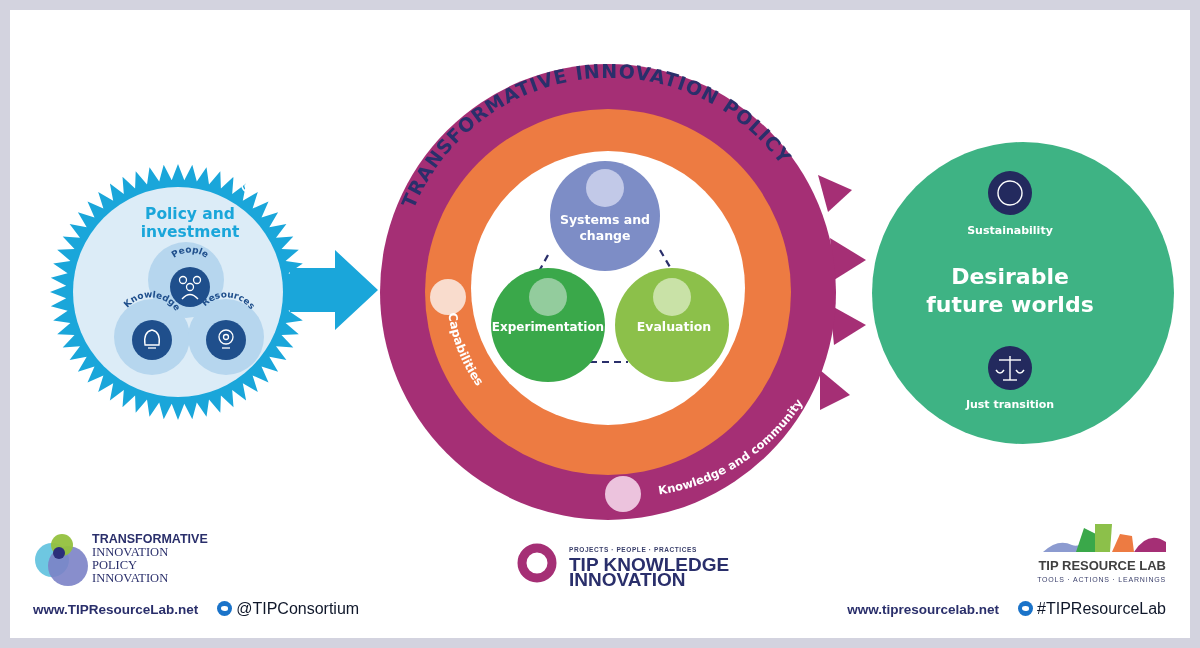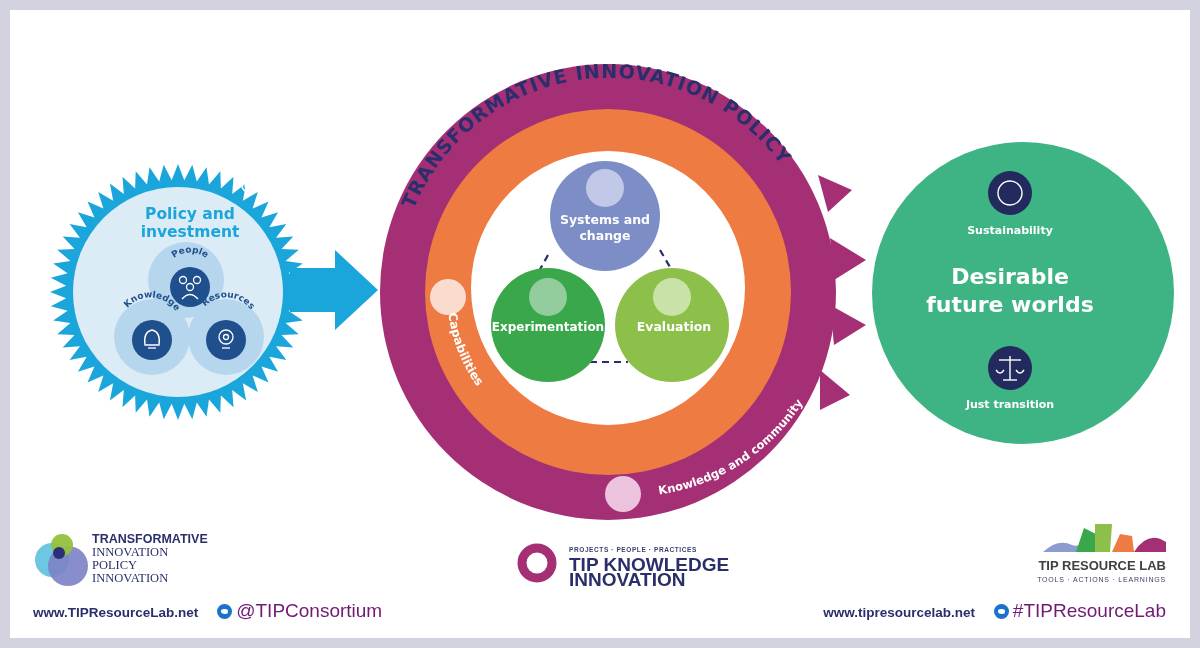--- a/index.html
+++ b/index.html
@@ -5,21 +5,21 @@
     html, body { margin:0; padding:0; }
     body { width:1200px; height:648px; background:#d3d3df; position:relative; overflow:hidden; font-family:"DejaVu Sans", sans-serif; }
     .canvas { position:absolute; left:10px; top:10px; width:1180px; height:628px; background:#ffffff; }
     svg.main { position:absolute; left:0; top:0; width:1200px; height:648px; }
     .txt { font-family:"DejaVu Sans", sans-serif; font-weight:bold; }
     .footer-text { position:absolute; font-family:"Liberation Sans", sans-serif; }
     .tipc-title { left:92px; top:533px; font-size:12.5px; line-height:13px; color:#2a2f6b; }
     .tipc-title .b { font-weight:bold; display:block; }
     .tipc-title .n { display:block;font-family:Liberation Serif, serif; }
     .url { font-weight:bold; color:#2a2f6b; font-size:13.5px; }
-    .handle { color:#701a75; font-size:19px; }
+    .handle { color:#0f172a; font-size:16px; }
     .tw { display:inline-block; width:15px; height:15px; border-radius:50%; background:#1a73c9; vertical-align:-2px; margin-right:4px; position:relative; }
     .tw::after { content:""; position:absolute; left:4px; top:5px; width:7px; height:5px; background:#fff; border-radius:50% 50% 40% 60%; }
     .kc-small { left:569px; top:546px; font-size:6.5px; letter-spacing:0.6px; color:#3a3f6b; font-weight:bold; }
     .kc-title { left:569px; top:557px; font-size:19px; line-height:15px; font-weight:bold; color:#2a2f6b; }
     .rl-title { right:34px; top:558px; font-size:13px; font-weight:bold; color:#404040; text-align:right; }
     .rl-small { right:34px; top:576px; font-size:7px; letter-spacing:0.8px; color:#3a3f6b; text-align:right; }
   </style>
 </head>
 <body>
 

